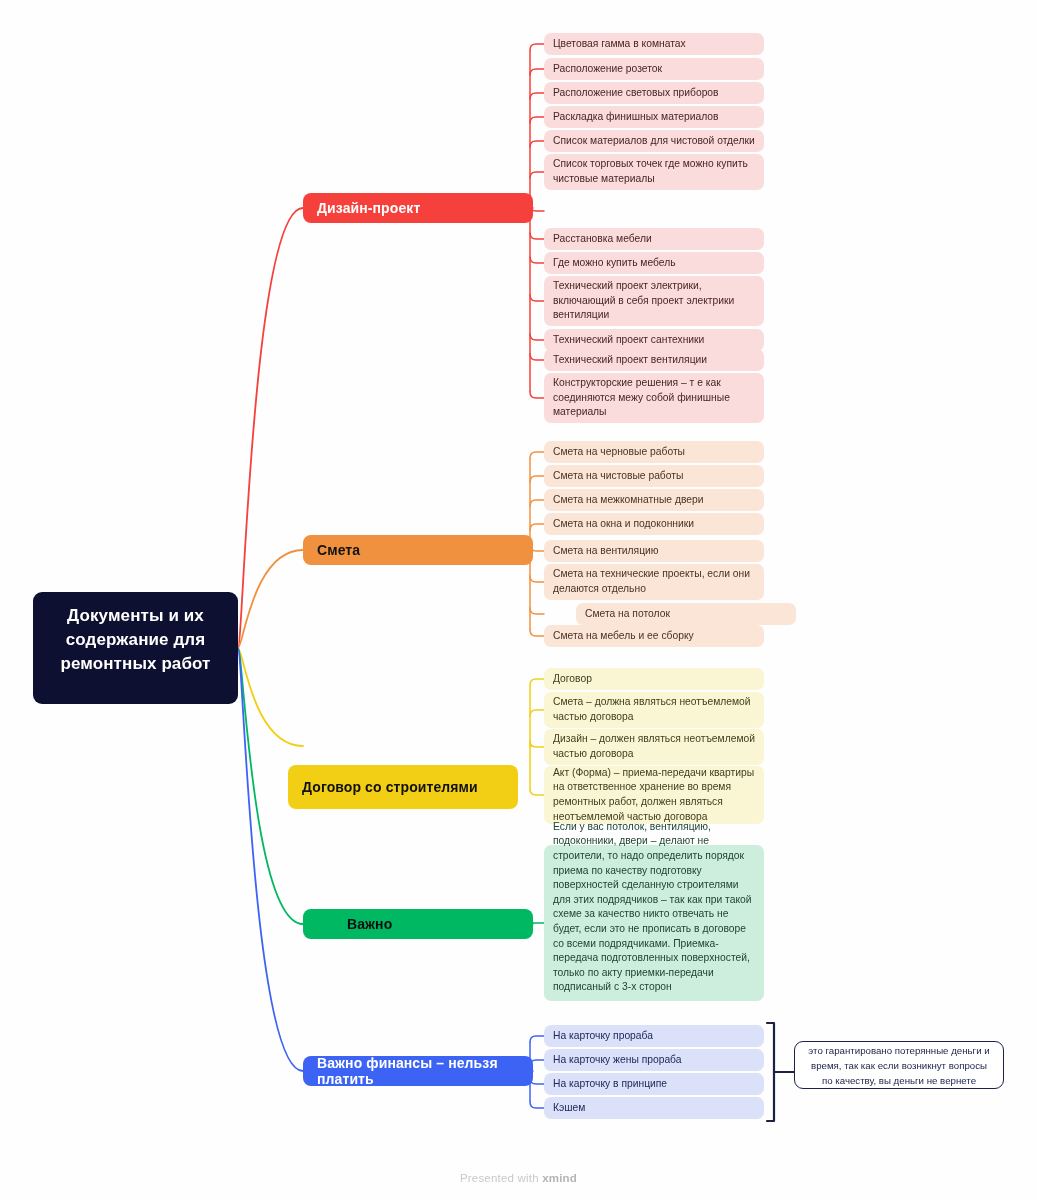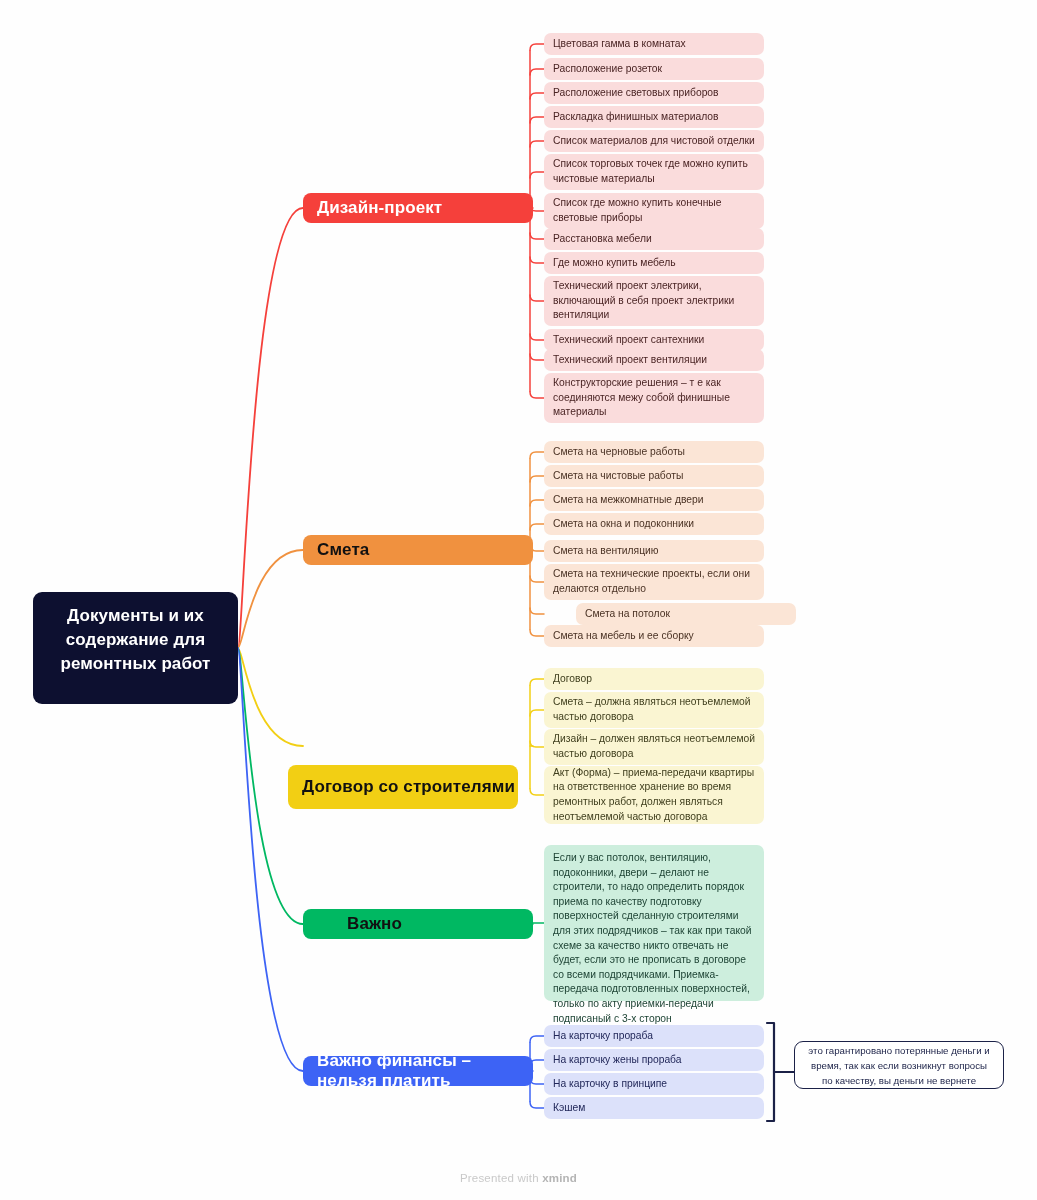--- a/index.html
+++ b/index.html
@@ -25,21 +25,21 @@
     font-size:17px;
     font-weight:bold;
     line-height:24px;
     padding:12px 10px;
     letter-spacing:.1px;
   }
 
   
   .branch{
     border-radius:8px;
-    font-size:17px;
+    font-size:14px;
     font-weight:bold;
     color:#111;
     display:flex;
     align-items:center;
     padding-left:14px;
     letter-spacing:.1px;
   }
   .branch.light{color:#ffffff;}
 
   
@@ -48,21 +48,21 @@
     font-size:10.3px;
     line-height:14.6px;
     color:#3d2222;
     padding:6px 9px;
     display:flex;
     align-items:center;
   }
   .leaf.c-red{background:#fadcdc;color:#4a2424;}
   .leaf.c-orange{background:#fbe5d6;color:#4a3224;}
   .leaf.c-yellow{background:#faf5d2;color:#41401f;}
-  .leaf.c-green{background:#cdeedd;color:#1e4435;align-items:flex-start;}
+  .leaf.c-green{background:#cdeedd;color:#1e4435;align-items:flex-end;}
   .leaf.c-blue{background:#dce1fa;color:#22285a;}
 
   .callout{
     border:1.6px solid #1b2147;
     border-radius:9px;
     background:#ffffff;
     color:#1b2147;
     font-size:9.7px;
     line-height:15px;
     text-align:center;
@@ -151,23 +151,20 @@
       </div>
       <div class="node leaf c-red" style="left: 544px; top: 106px; width: 220px; height: 22px; background: rgb(250, 220, 220);">
         <span>Раскладка финишных материалов</span>
       </div>
       <div class="node leaf c-red" style="left: 544px; top: 130px; width: 220px; height: 22px; background: rgb(250, 220, 220);">
         <span>Список материалов для чистовой отделки</span>
       </div>
       <div class="node leaf c-red" style="left: 544px; top: 154px; width: 220px; height: 36px; background: rgb(250, 220, 220);">
         <span>Список торговых точек где можно купить чистовые материалы</span>
       </div>
-      <div class="node leaf c-red" style="left: 544px; top: 193px; width: 220px; height: 36px; background: rgb(250, 220, 220);">
-        <span>Список где можно купить конечные световые приборы</span>
-      </div>
       <div class="node leaf c-red" style="left: 544px; top: 228px; width: 220px; height: 22px; background: rgb(250, 220, 220);">
         <span>Расстановка мебели</span>
       </div>
       <div class="node leaf c-red" style="left: 544px; top: 252px; width: 220px; height: 22px; background: rgb(250, 220, 220);">
         <span>Где можно купить мебель</span>
       </div>
       <div class="node leaf c-red" style="left: 544px; top: 276px; width: 220px; height: 50px; background: rgb(250, 220, 220);">
         <span>Технический проект электрики, включающий в себя проект электрики вентиляции</span>
       </div>
       <div class="node leaf c-red" style="left: 544px; top: 329px; width: 220px; height: 22px; background: rgb(250, 220, 220);">

